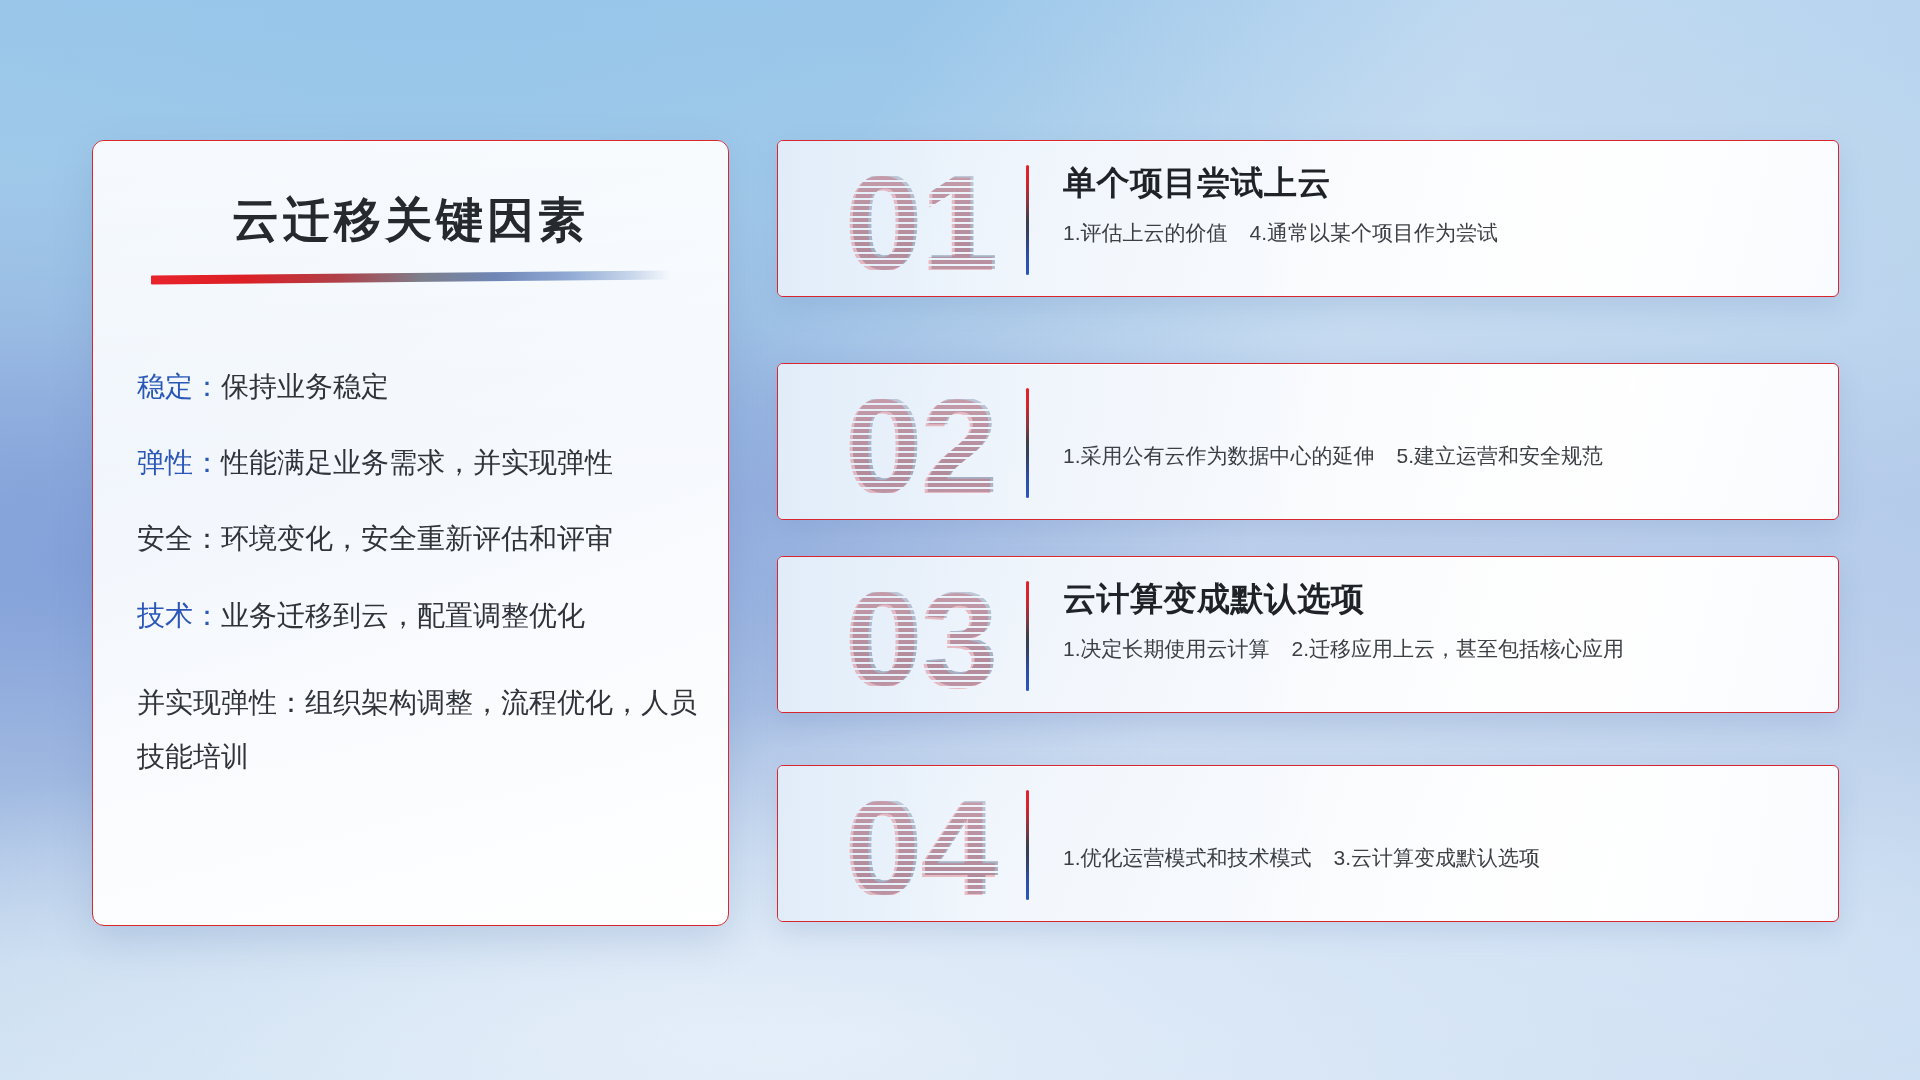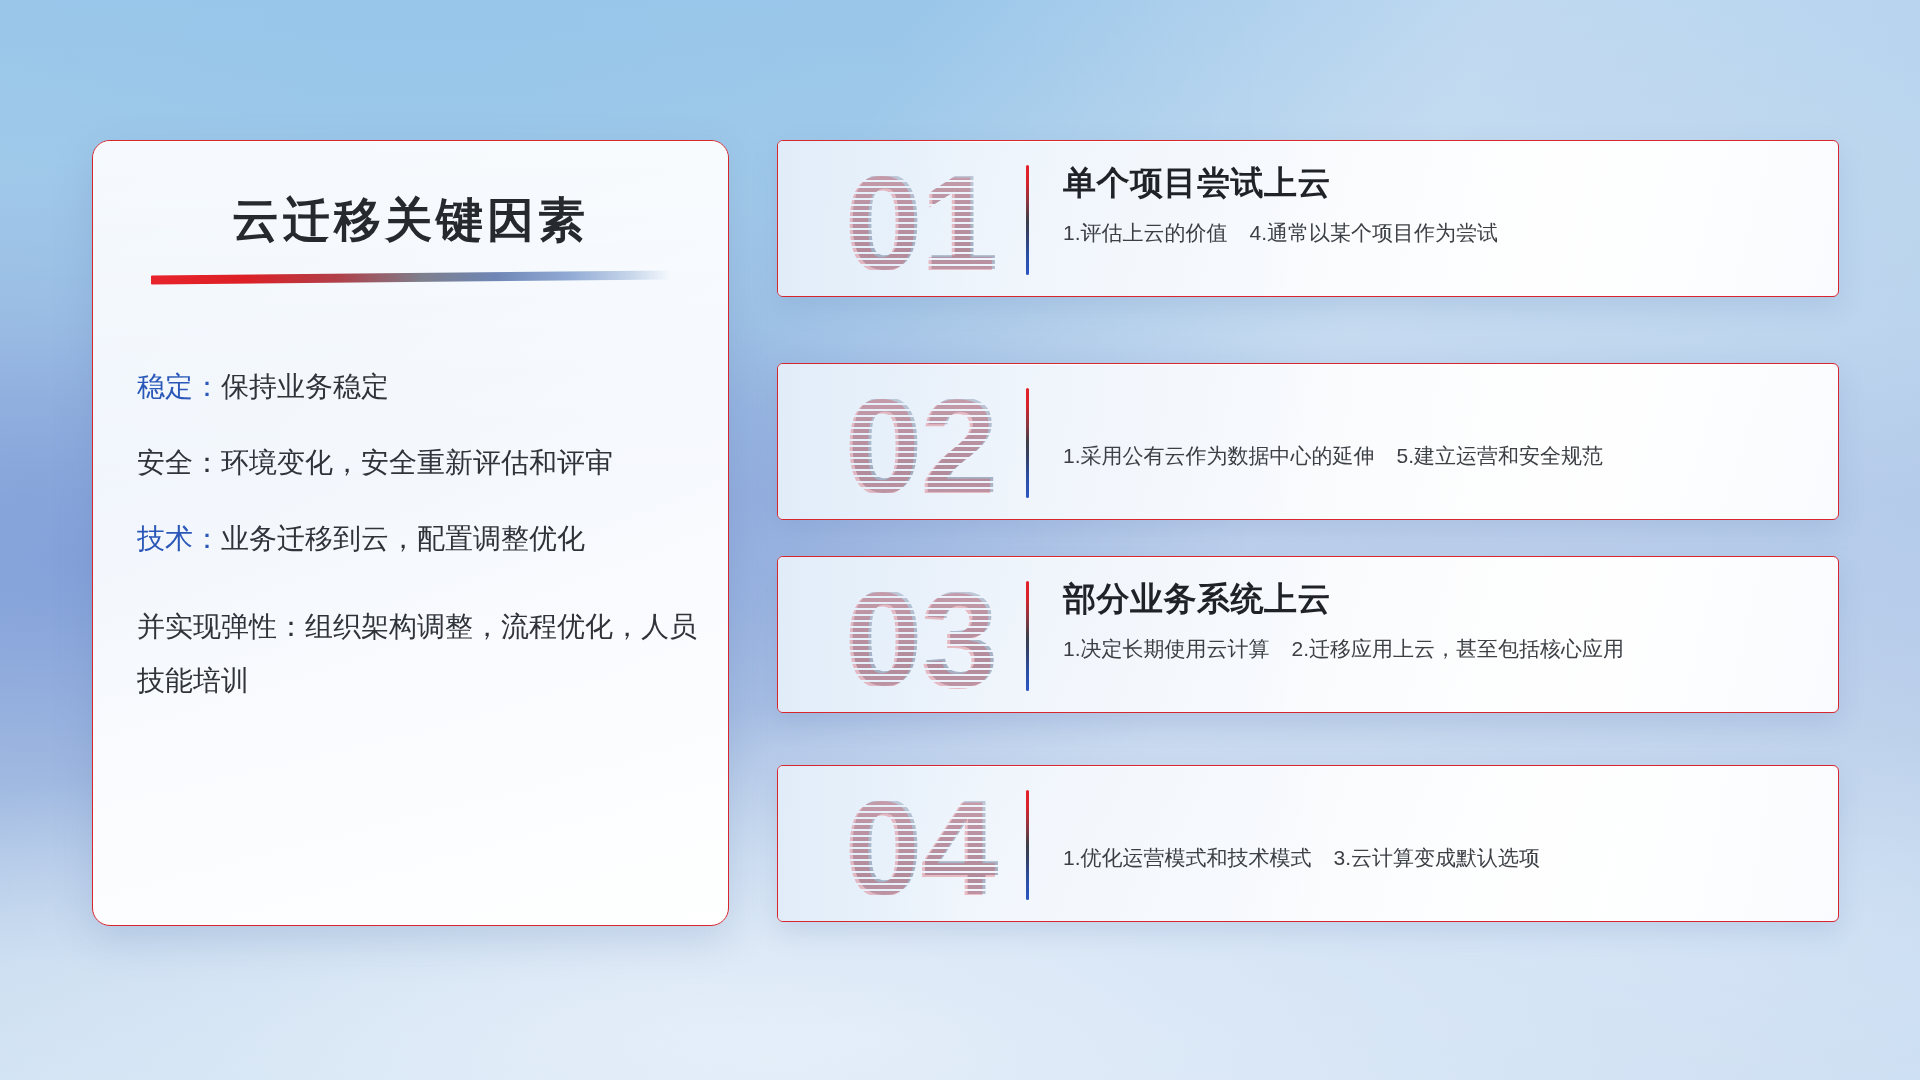--- a/index.html
+++ b/index.html
@@ -47,21 +47,21 @@
       radial-gradient(70% 30% at 82% 88%, rgba(214,229,246,0.7) 0%, rgba(214,229,246,0) 70%);
   }
 
   
   #frame { position:absolute; inset:0; z-index:2; }
 
   
   #left-card {
     position:absolute;
     left:92px; top:140px; width:637px; height:786px;
-    border-radius:18px;
+    border-radius:12px;
     background:linear-gradient(160deg,
         rgba(240,247,253,0.93) 0%,
         rgba(246,250,254,0.95) 32%,
         rgba(252,253,255,0.97) 62%,
         rgba(255,255,255,0.99) 100%);
     border:1.6px solid #d8262e;
     box-shadow:0 14px 38px rgba(96,128,178,0.22), inset 0 1px 0 rgba(255,255,255,0.9);
     overflow:hidden;
   }
   #left-card .topglass {
@@ -166,20 +166,23 @@
 <div id="frame">
 
   <div id="left-card">
     <div class="topglass"></div>
     <div class="lc-title">云迁移关键因素</div>
     <div class="lc-rule"></div>
 
     <div class="lc-list">
       <div class="lc-item">
         <span class="lc-key blue">稳定：</span><span class="lc-val">保持业务稳定</span>
+      </div>
+      <div class="lc-item">
+        <span class="lc-key blue">弹性：</span><span class="lc-val">性能满足业务需求，并实现弹性</span>
       </div>
       <div class="lc-item">
         <span class="lc-key dark">安全：</span><span class="lc-val">环境变化，安全重新评估和评审</span>
       </div>
       <div class="lc-item">
         <span class="lc-key blue">技术：</span><span class="lc-val">业务迁移到云，配置调整优化</span>
       </div>
       <div class="lc-item wrap">
         <span class="lc-key dark">并实现弹性：</span><span class="lc-val">组织架构调整，流程优化，人员技能培训</span>
       </div>
@@ -331,21 +334,21 @@
             <stop offset="100%" stop-color="#c7d1df"></stop>
           </linearGradient>
         </defs>
         <g mask="url(#m3)">
           <text x="113" y="112" text-anchor="middle" font-family="'Liberation Sans',sans-serif" font-size="136" font-weight="bold" fill="url(#g3)">03</text>
           <text x="113" y="112" text-anchor="middle" font-family="'Liberation Sans',sans-serif" font-size="136" font-weight="bold" fill="#d8262e" opacity="0.30" transform="translate(-3,2)">03</text>
         </g>
       </svg>
     </div>
     <div class="raccent"></div>
-    <div class="rtitle">部分业务系统上云</div>
+    <div class="rtitle">云计算变成默认选项</div>
     <div class="rdesc">
       <span>1.决定长期使用云计算</span><span class="sep"></span><span>2.迁移应用上云，甚至包括核心应用</span>
     </div>
   </div>
 
   <div class="rcard" id="rcard-4">
     <div class="leftfade"></div>
     <div class="sheen"></div>
     <div class="rnum">
       <svg viewBox="0 0 226 128" aria-hidden="true">

